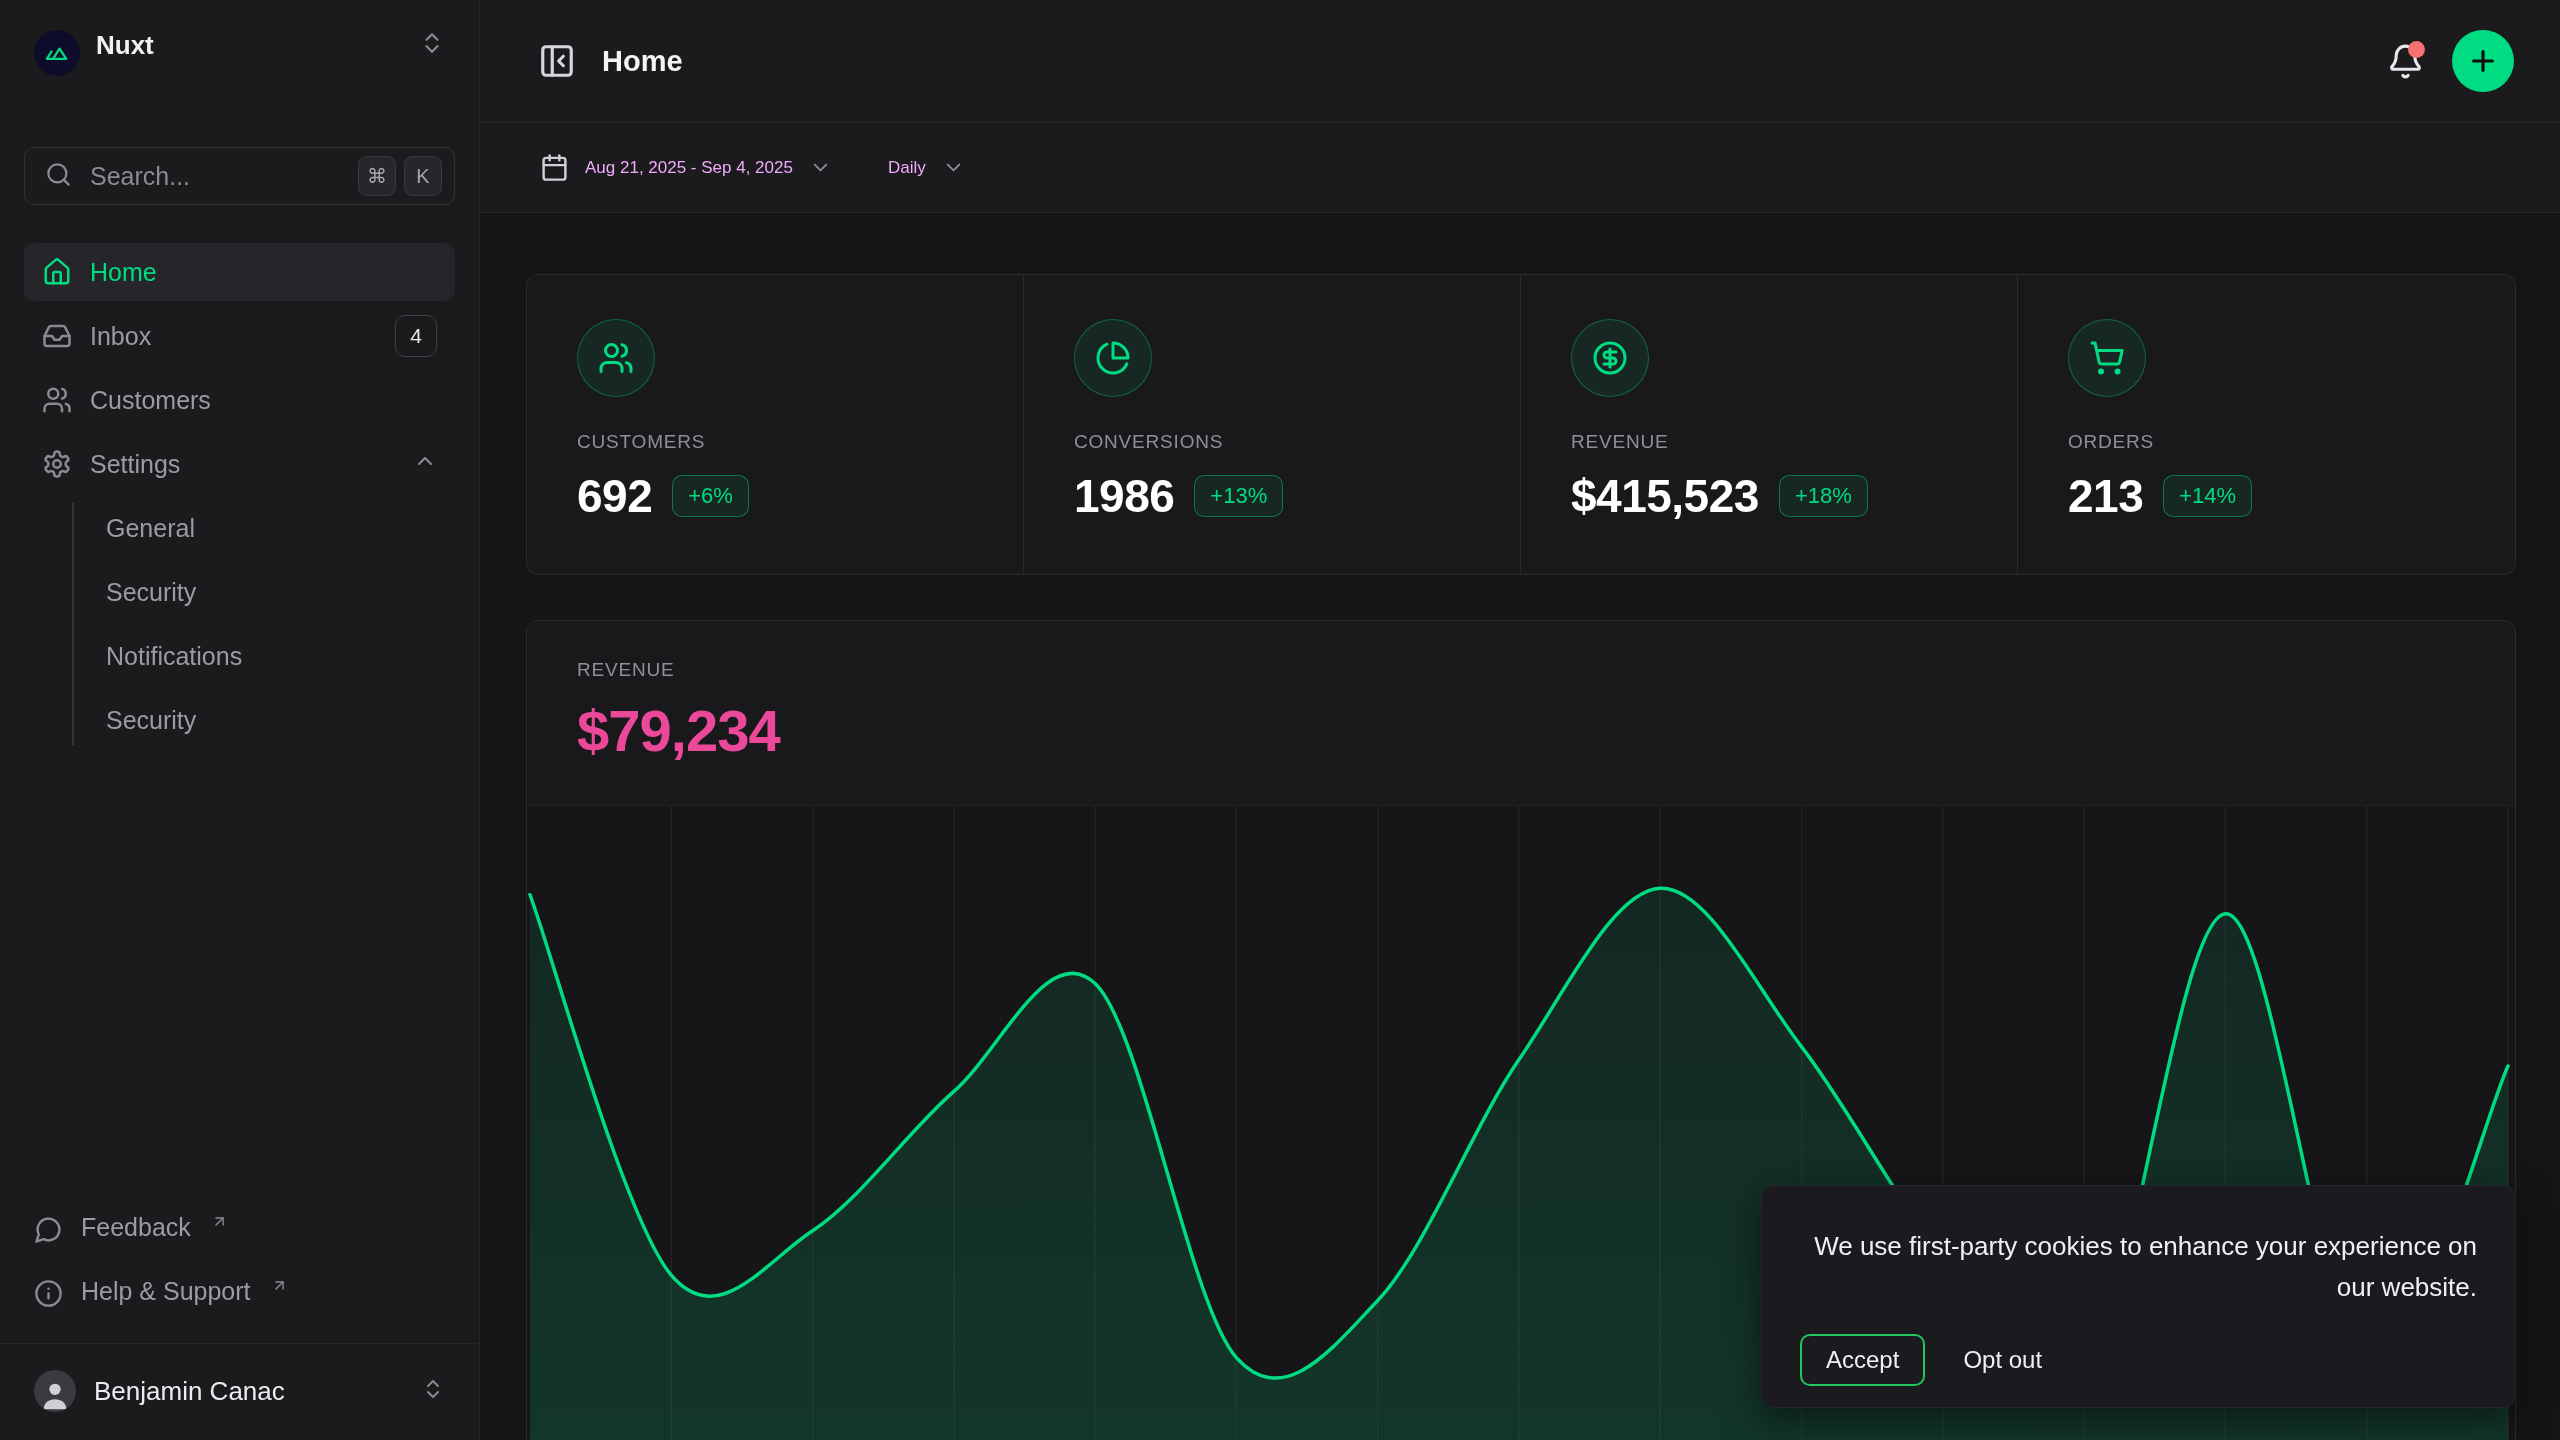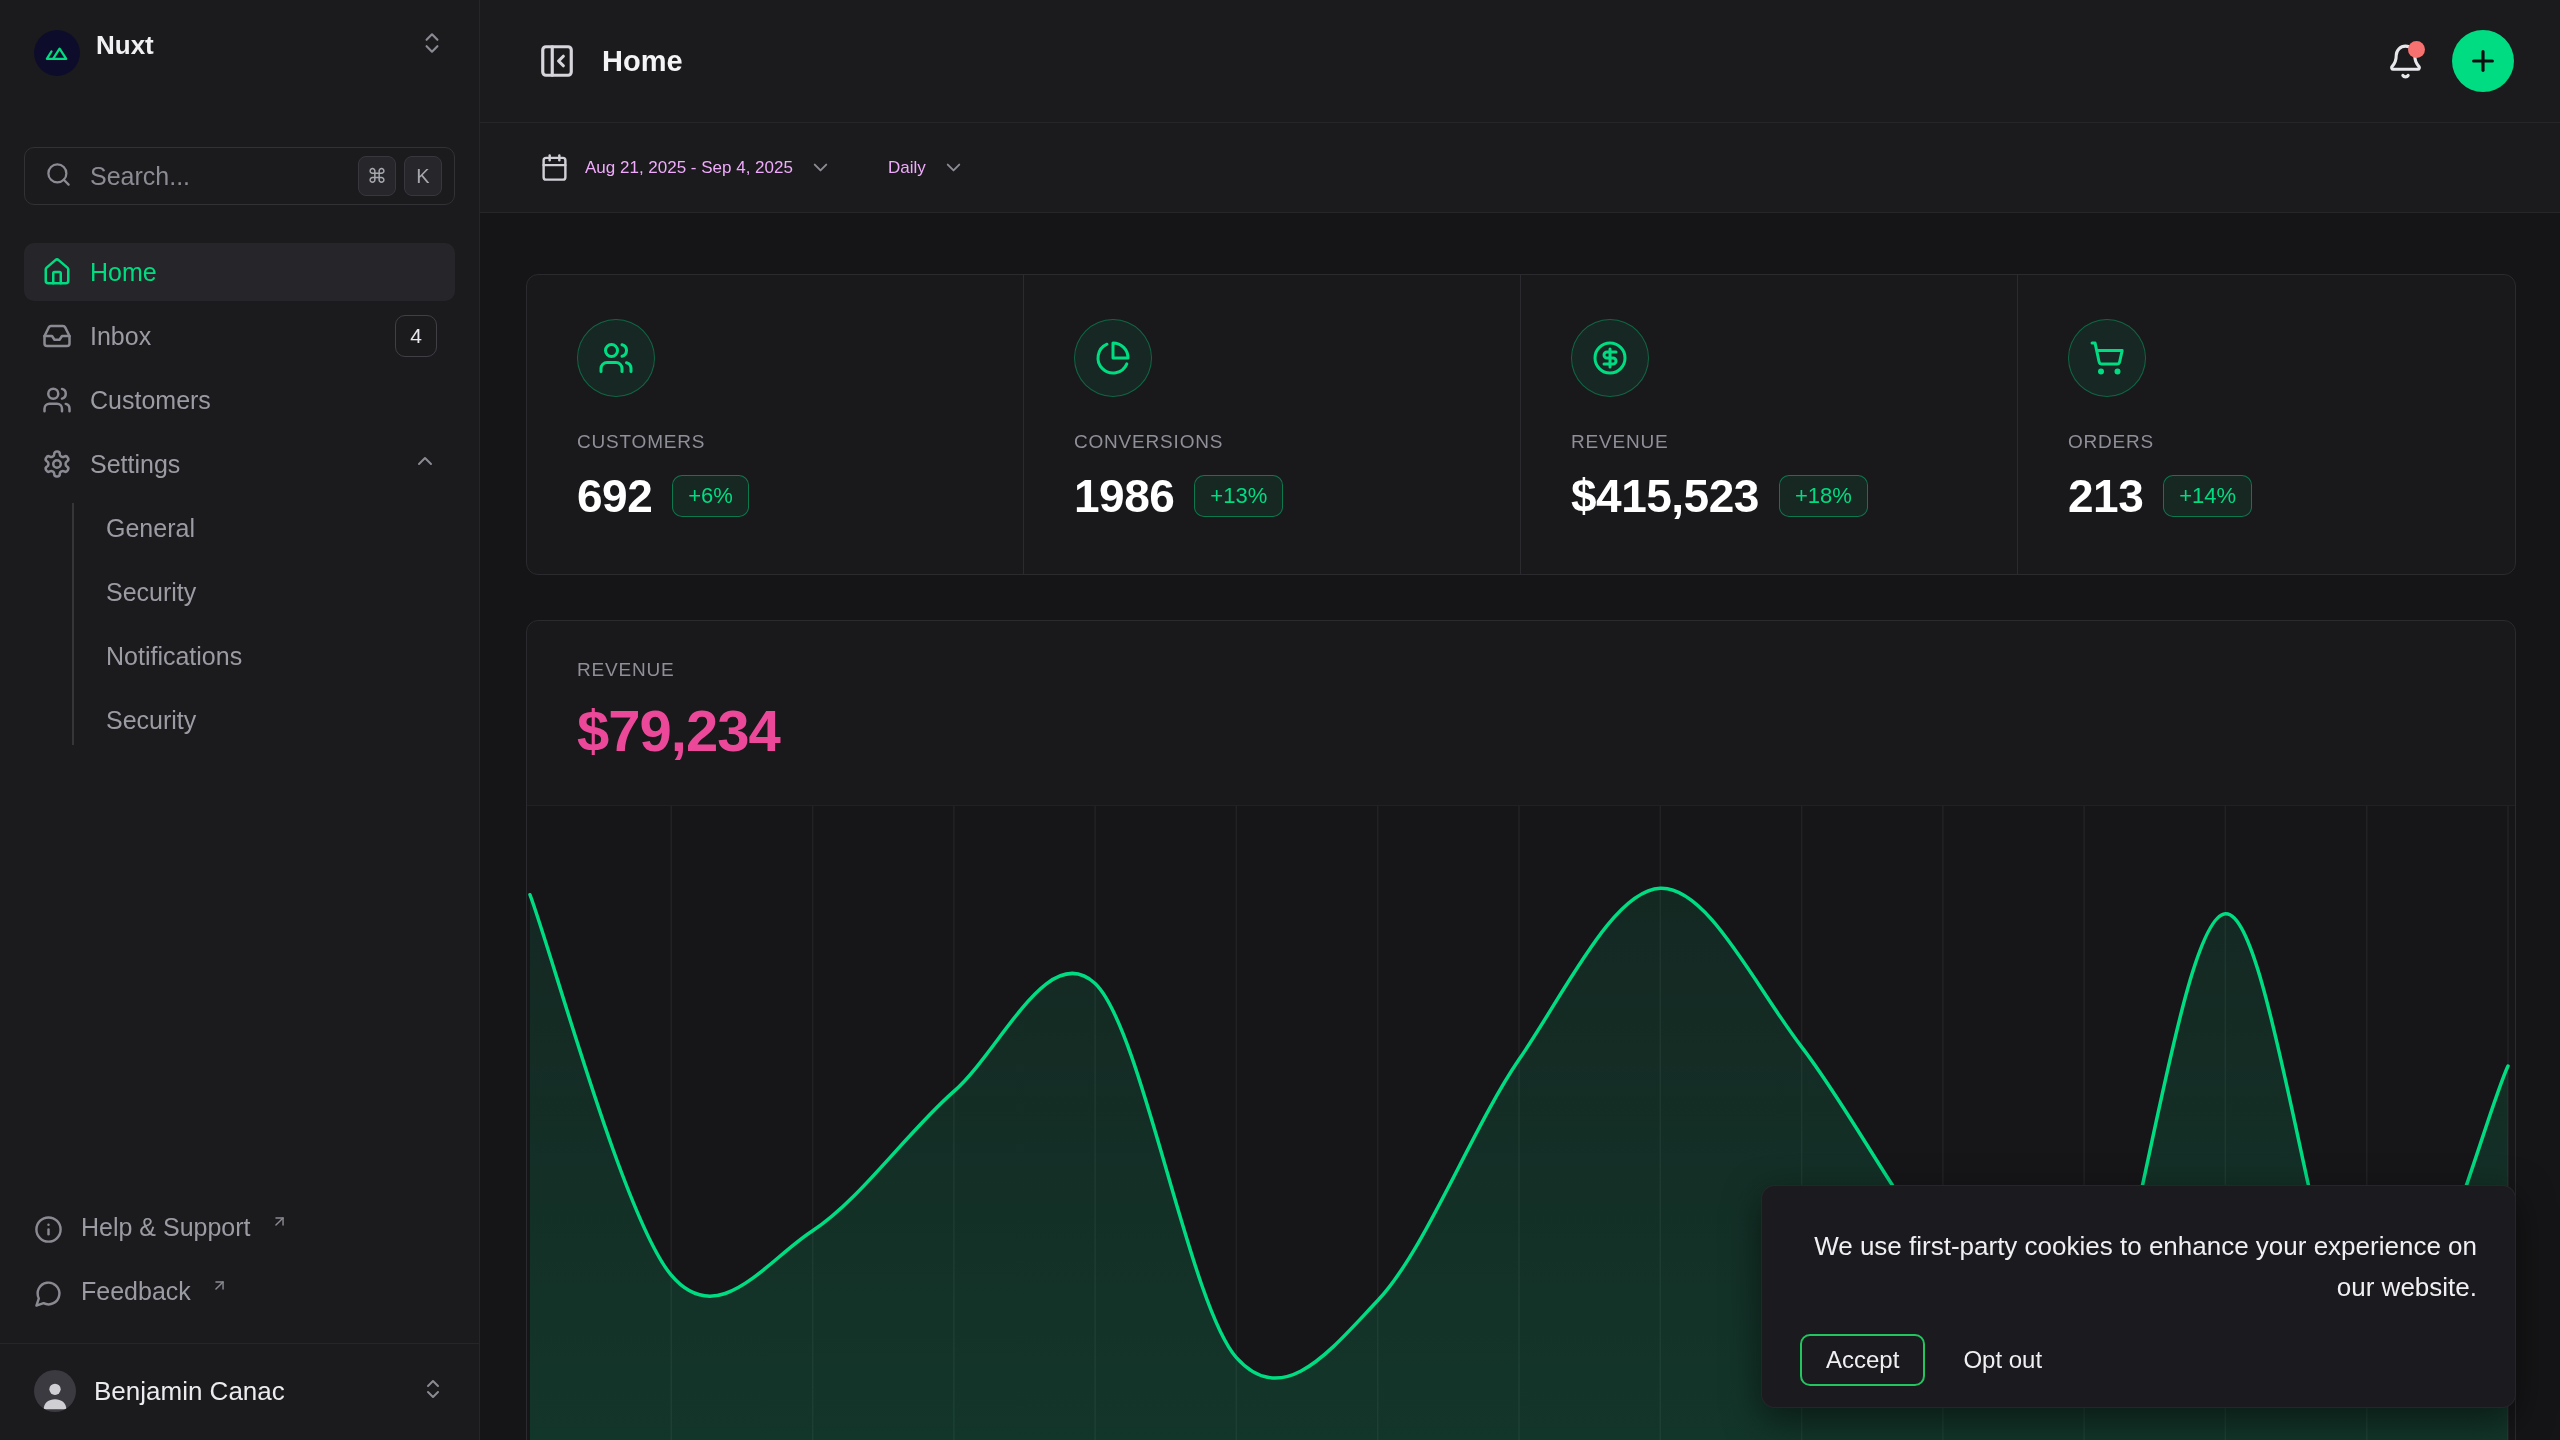--- a/index.html
+++ b/index.html
@@ -203,37 +203,37 @@
         </div>
         <div class="subnav-item">
           <span>Security</span>
         </div>
       </div>
     </nav>
 
     <div class="sidebar-bottom">
       <div class="side-link">
         <svg class="main-ic" viewBox="0 0 24 24" fill="none" stroke="currentColor" stroke-width="2" stroke-linecap="round" stroke-linejoin="round">
-          <circle cx="12" cy="12" r="10"></circle>
-            <path d="M12 16v-4"></path>
-            <path d="M12 8h.01"></path>
-        </svg>
-        <span>Help &amp; Support</span>
+          <path d="M7.9 20A9 9 0 1 0 4 16.1L2 22Z"></path>
+        </svg>
+        <span>Feedback</span>
         <span class="ext-arrow">
           <svg viewBox="0 0 24 24" fill="none" stroke="currentColor" stroke-width="2" stroke-linecap="round" stroke-linejoin="round">
             <path d="M7 7h10v10"></path>
               <path d="M7 17 17 7"></path>
           </svg>
         </span>
       </div>
       <div class="side-link">
         <svg class="main-ic" viewBox="0 0 24 24" fill="none" stroke="currentColor" stroke-width="2" stroke-linecap="round" stroke-linejoin="round">
-          <path d="M7.9 20A9 9 0 1 0 4 16.1L2 22Z"></path>
-        </svg>
-        <span>Feedback</span>
+          <circle cx="12" cy="12" r="10"></circle>
+            <path d="M12 16v-4"></path>
+            <path d="M12 8h.01"></path>
+        </svg>
+        <span>Help &amp; Support</span>
         <span class="ext-arrow">
           <svg viewBox="0 0 24 24" fill="none" stroke="currentColor" stroke-width="2" stroke-linecap="round" stroke-linejoin="round">
             <path d="M7 7h10v10"></path>
               <path d="M7 17 17 7"></path>
           </svg>
         </span>
       </div>
 
       <div class="user-divider"></div>
 

